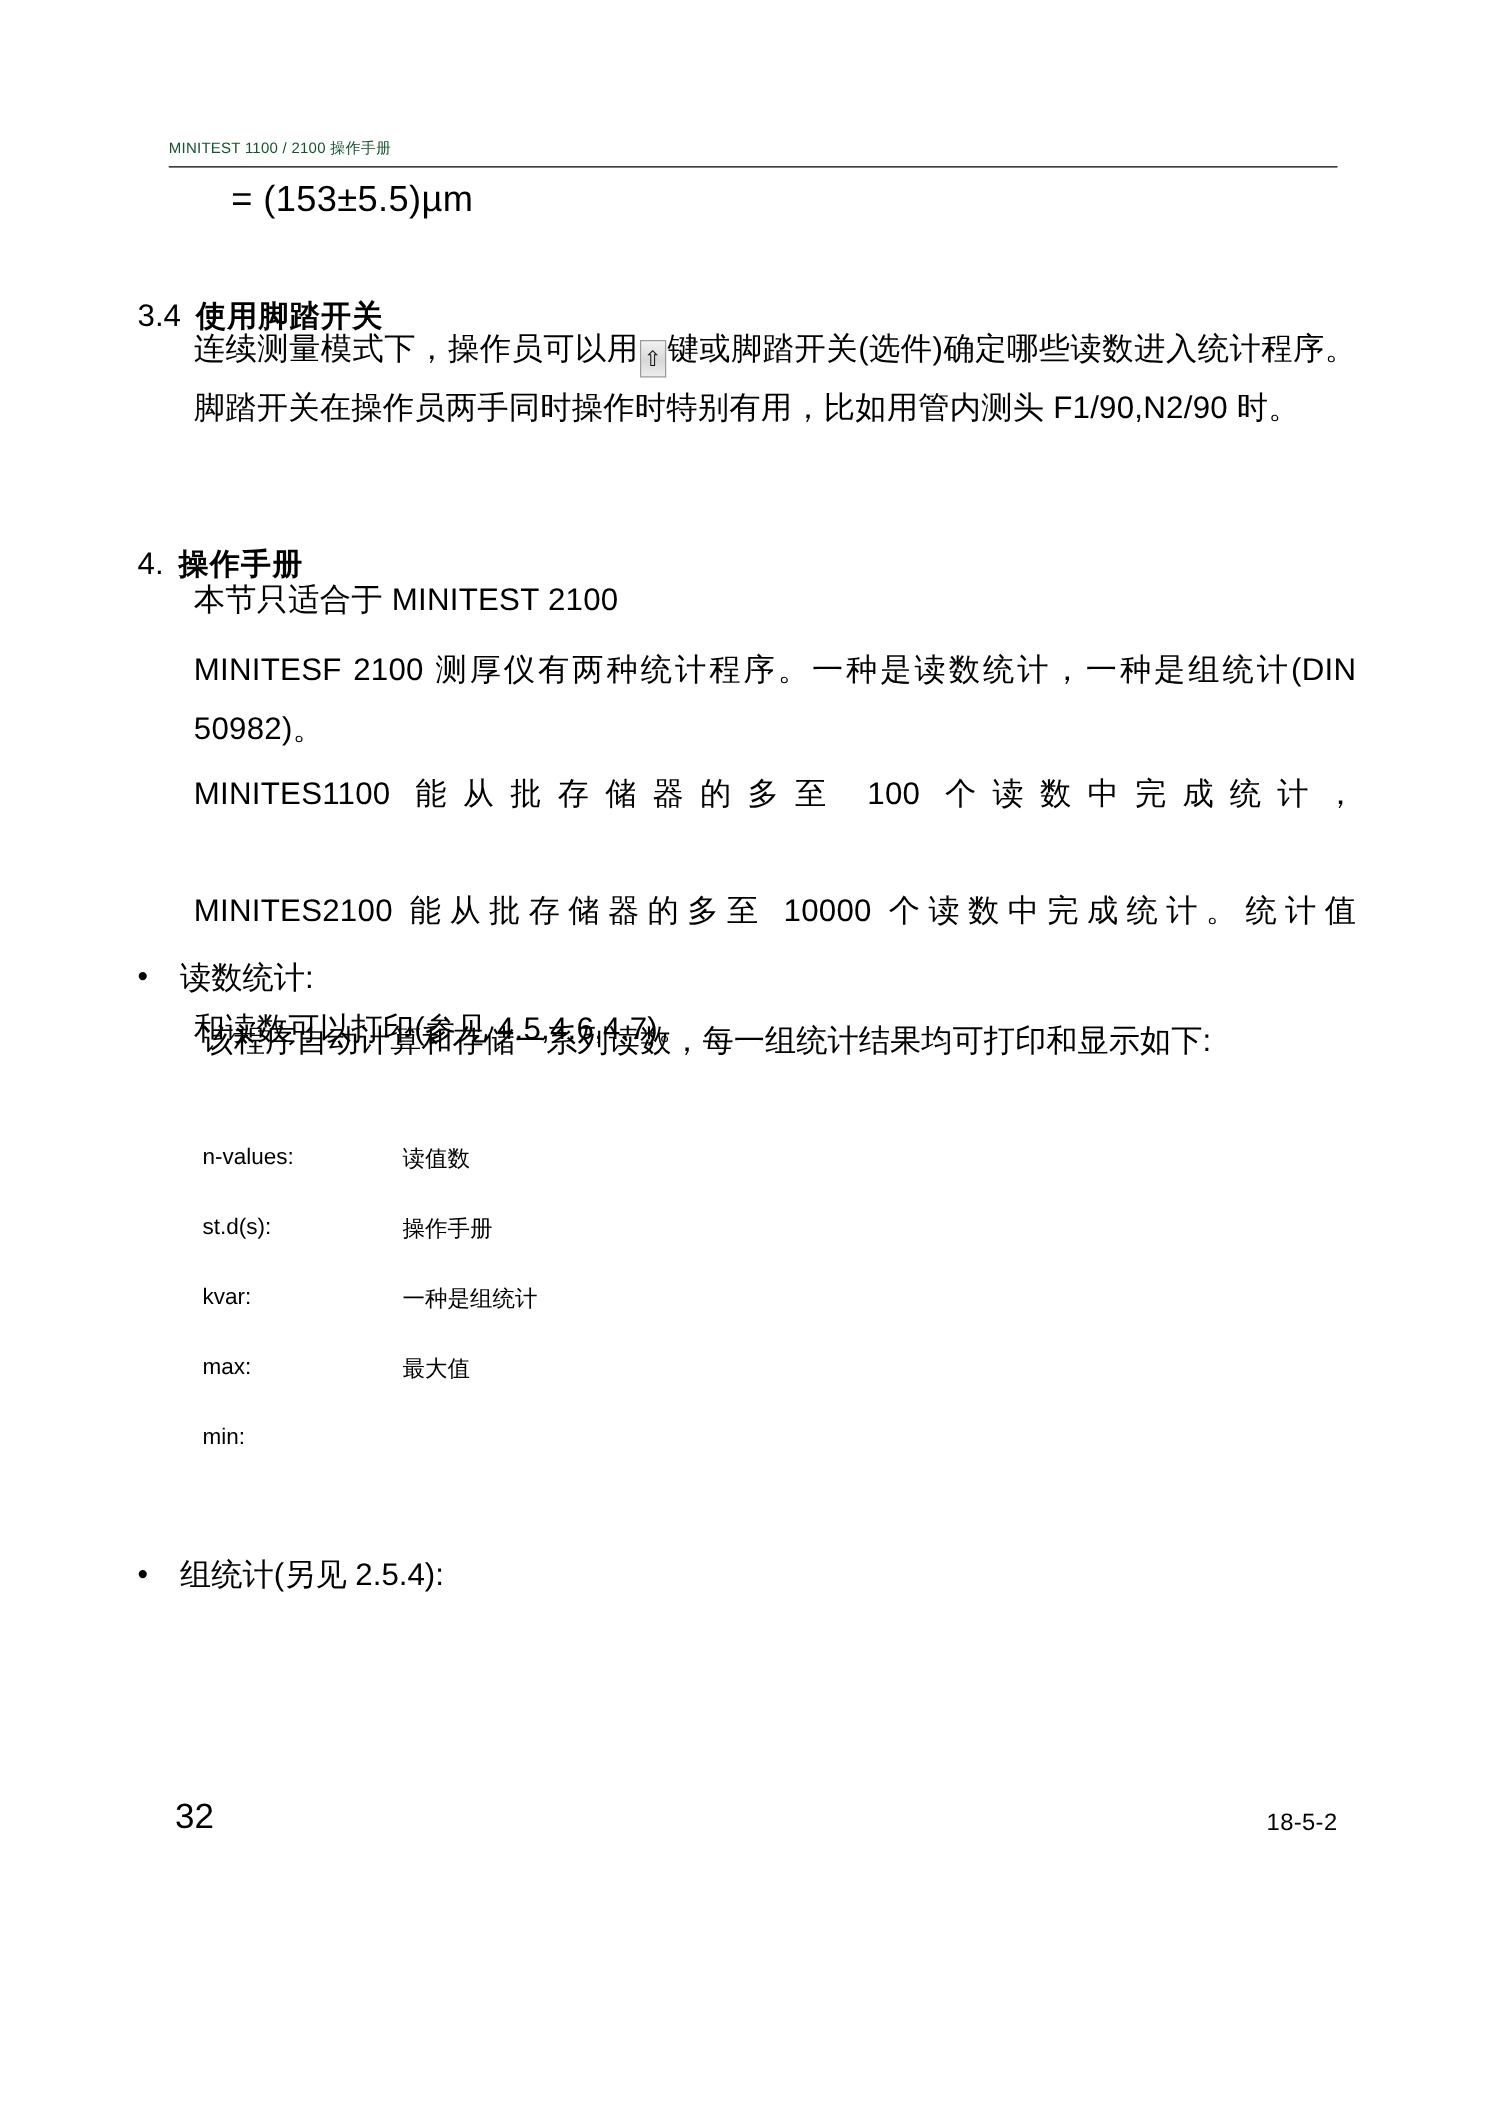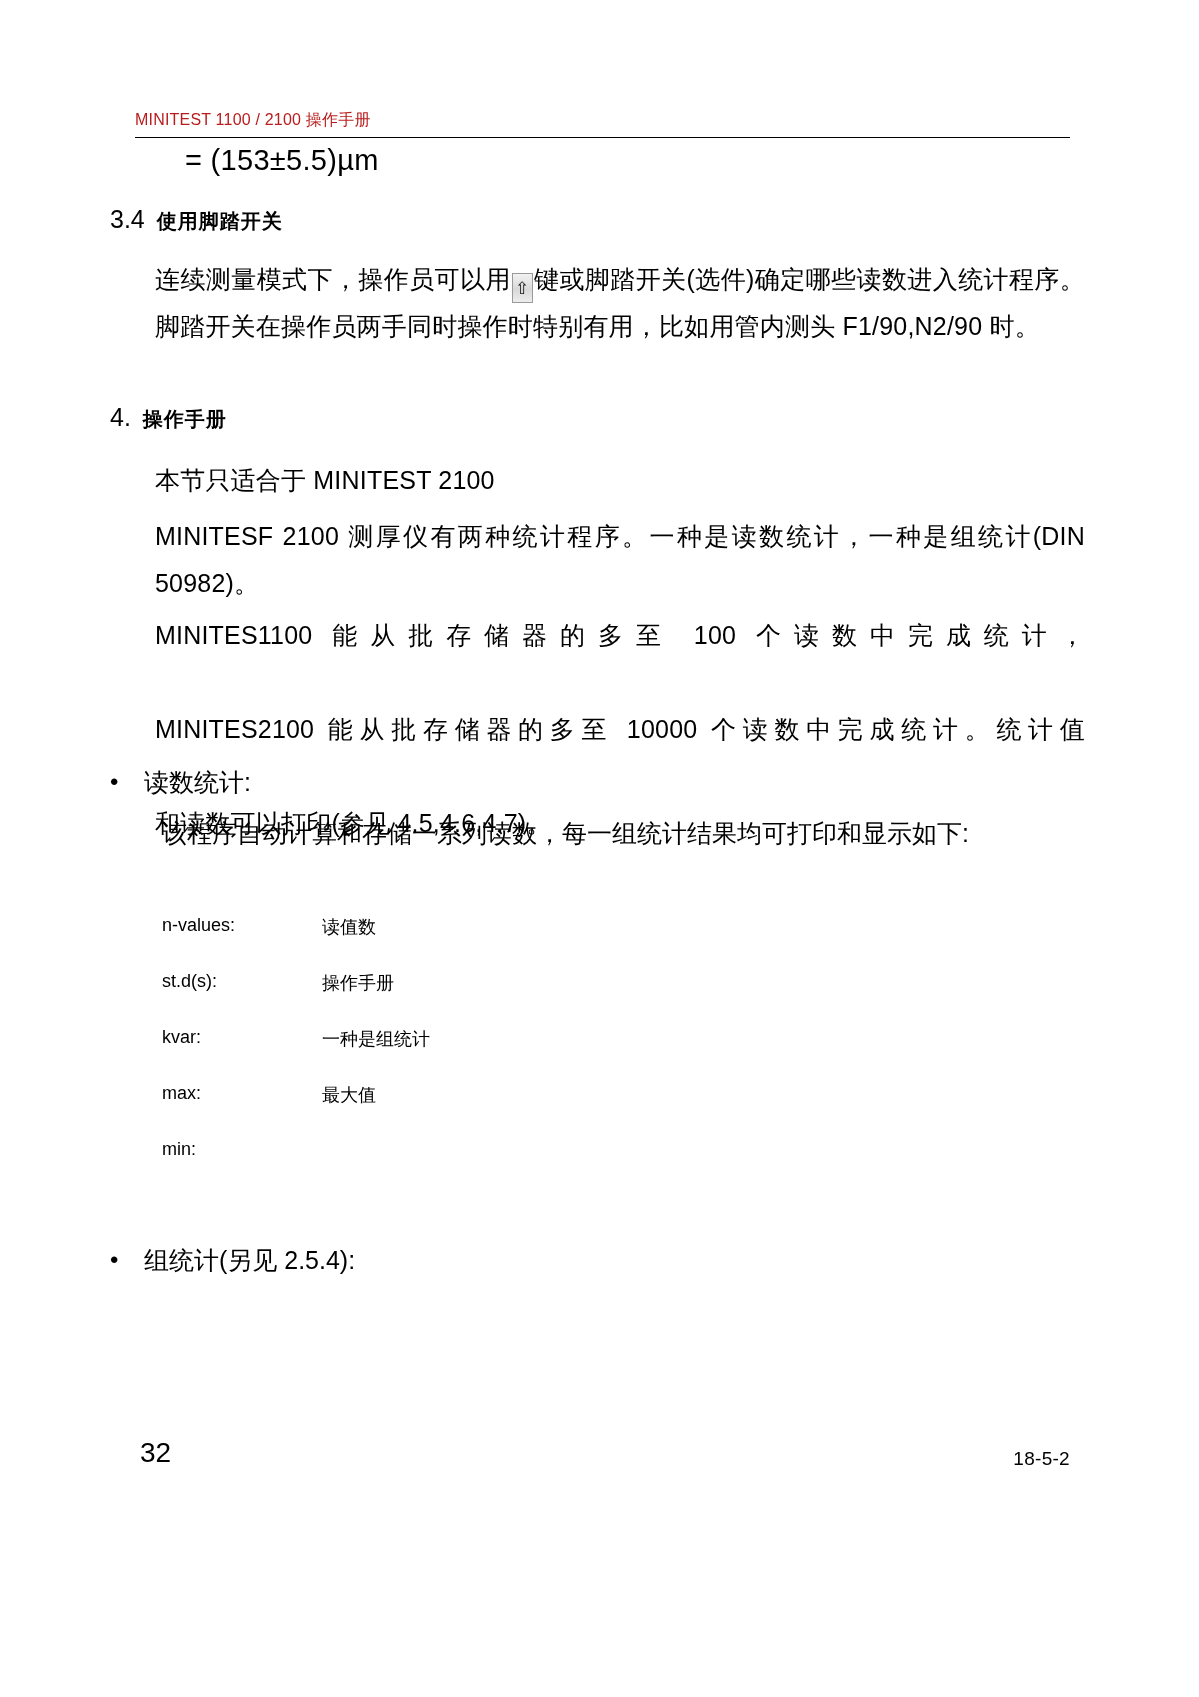--- a/index.html
+++ b/index.html
@@ -27,50 +27,51 @@
     height: 1697px;
   }
   
   .doc-header {
     position: absolute;
     left: 25px;
     top: 110px;
     width: 935px;
   }
   .doc-header .header-text {
-    font-size: 16px;
+    font-size: 12px;
     letter-spacing: 0.2px;
-    color: #b91c1c;
+    color: #14532d;
     padding-bottom: 6px;
   }
   .doc-header .rule {
     border-bottom: 1.5px solid #000;
     width: 935px;
   }
   
   .line-eq {
     position: absolute;
     left: 75px;
     top: 144px;
     font-size: 29px;
     letter-spacing: 0.3px;
   }
   .heading {
     position: absolute;
     display: flex;
     align-items: baseline;
     font-weight: bold;
+    margin-top: 32px;
   }
   .heading .num {
     font-size: 25px;
     font-weight: normal;
     margin-right: 12px;
   }
   .heading .txt {
-    font-size: 20px;
+    font-size: 24px;
     font-weight: bold;
     letter-spacing: 1px;
   }
   #h-3-4 { left: 0px; top: 205px; }
   #h-4   { left: 0px; top: 403px; }
 
   .para {
     position: absolute;
     font-size: 25px;
     line-height: 47px;

